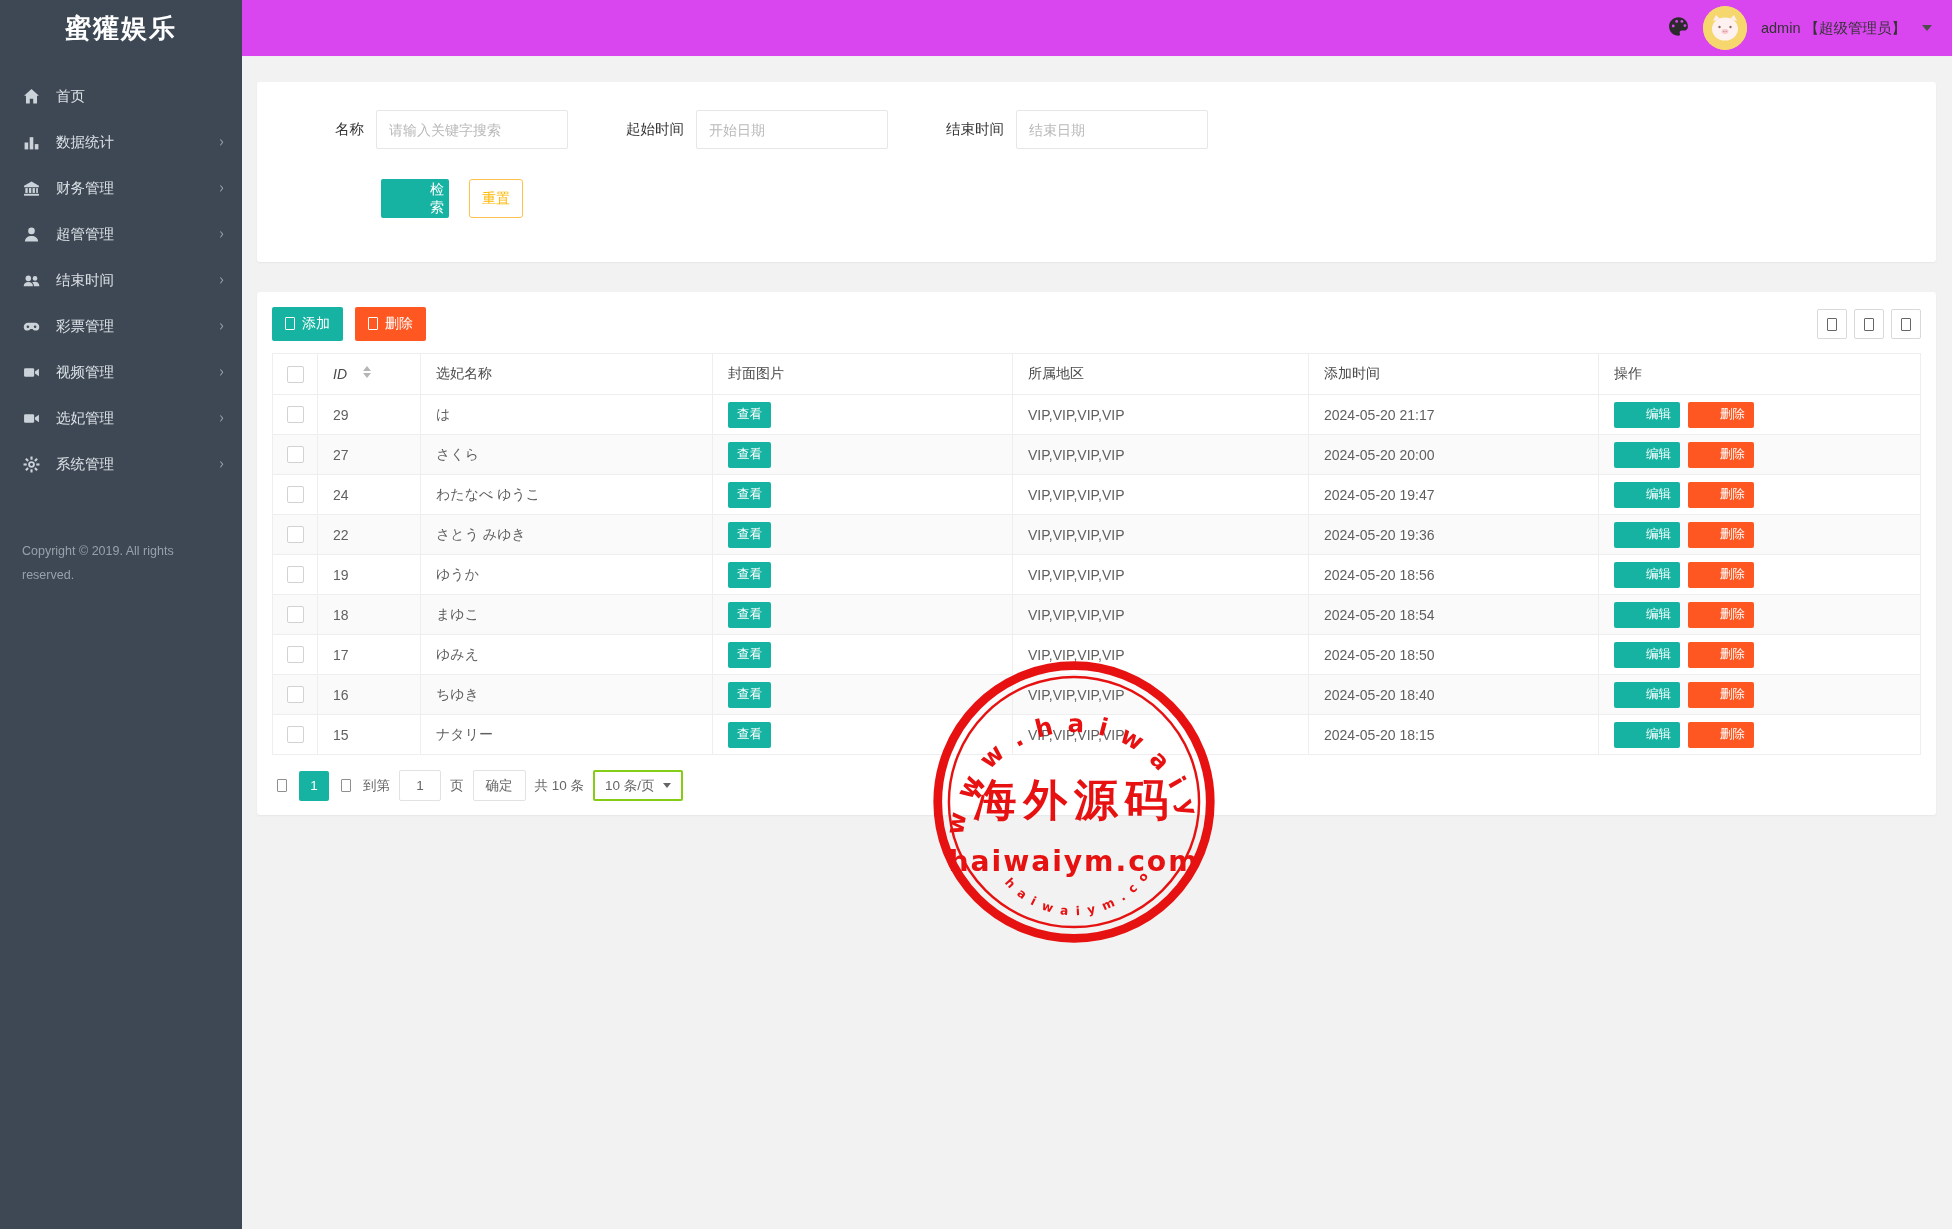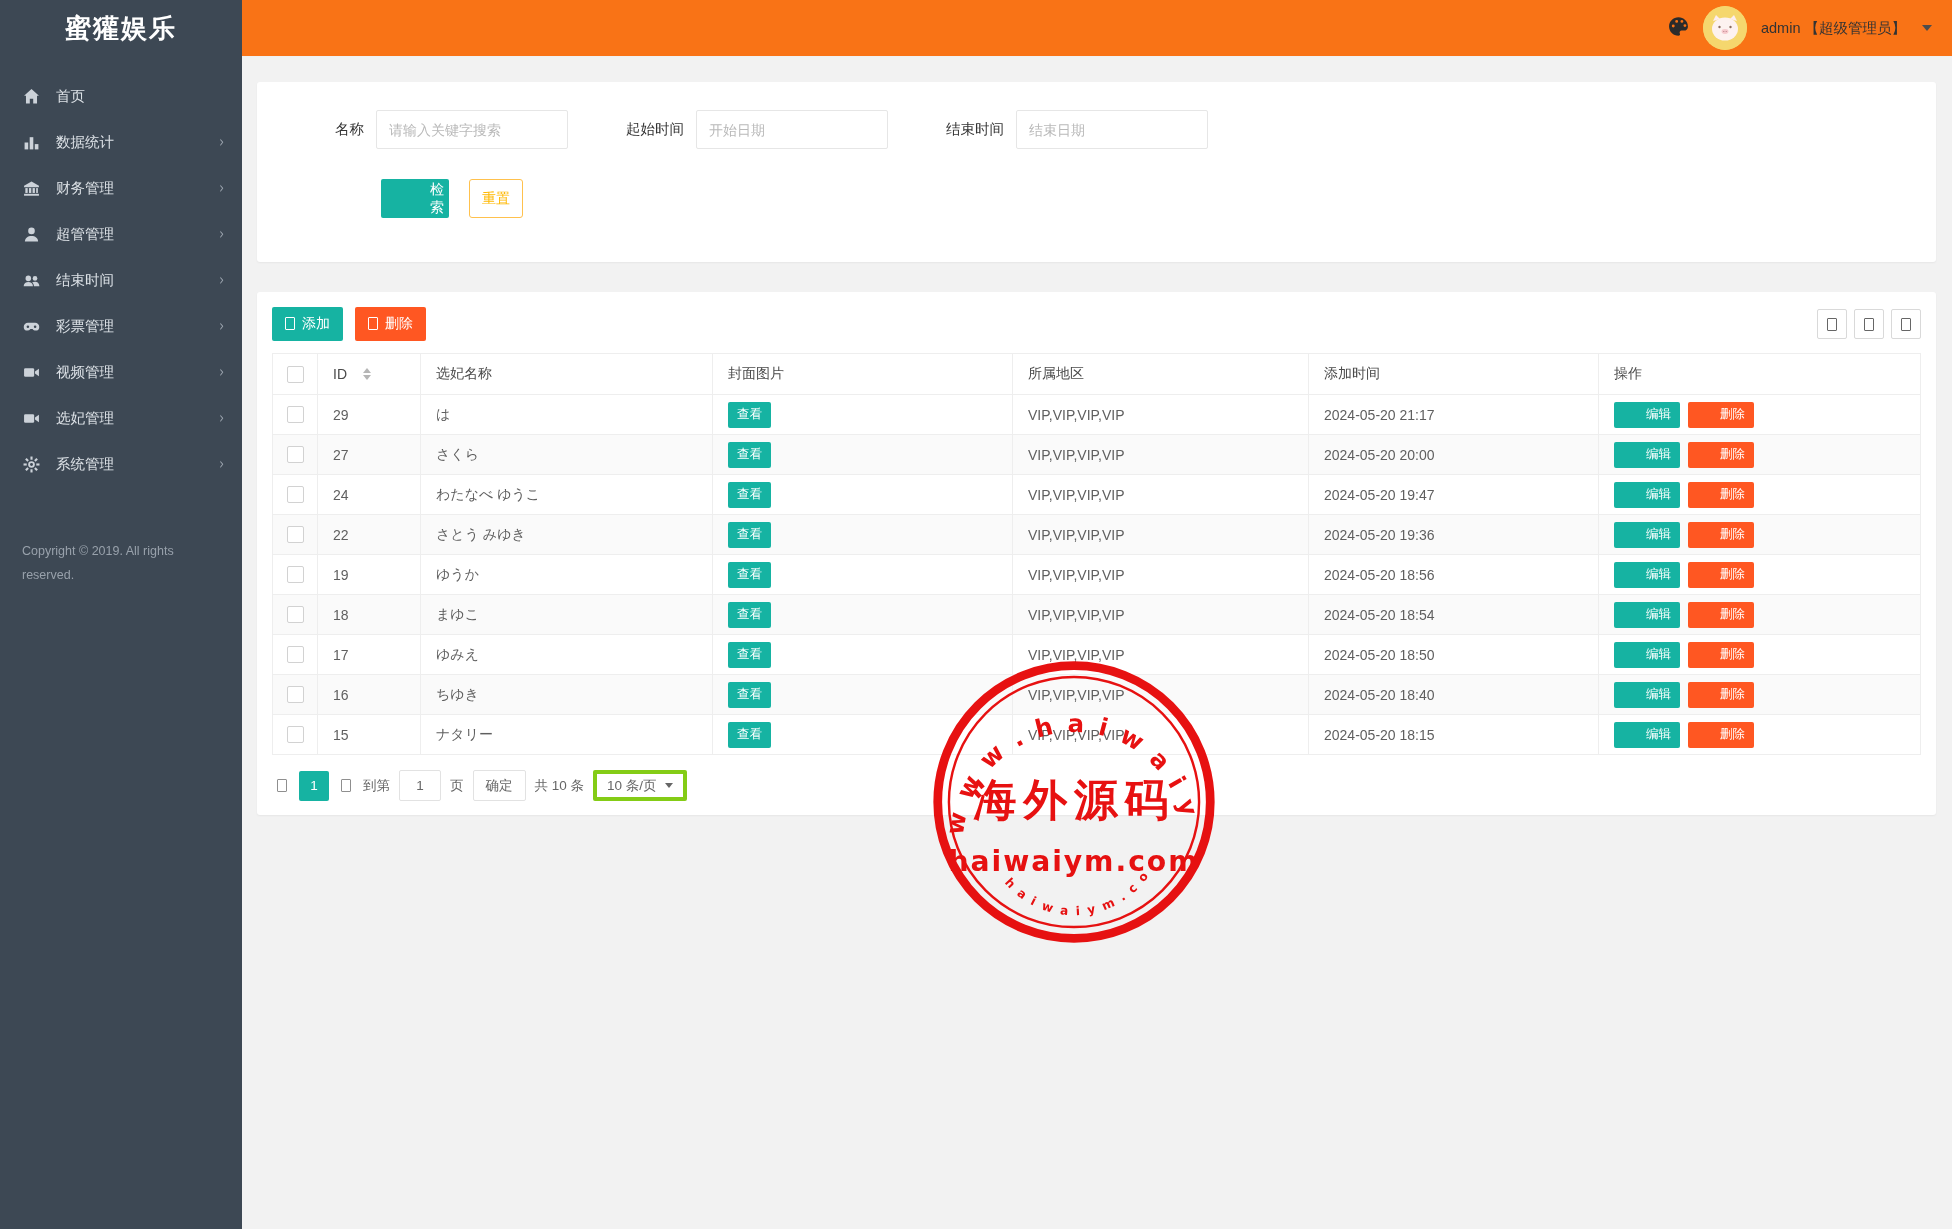--- a/index.html
+++ b/index.html
@@ -25,21 +25,21 @@
   .nav-item .nav-icon svg { width:17px; height:17px; fill:#ccd2d9; }
   .nav-item .nav-label { flex:1; }
   .nav-arrow { color:#9aa3ad; font-size:12px; font-family:"DejaVu Sans",sans-serif; transform:scaleY(1.3); }
   .copyright {
     margin-top:52px; padding:0 20px 0 22px; color:#98a1ab; font-size:12.5px; line-height:1.95; width:200px;
   }
 
   
   .main { flex:1; display:flex; flex-direction:column; height:100%; }
   .topbar {
-    height:57px; background:#f97316; border-bottom:1px solid #f0f0f0;
+    height:57px; background:#d946ef; border-bottom:1px solid #f0f0f0;
     display:flex; align-items:center; padding:0 20px 0 22px;
   }
   .hamburger { width:20px; cursor:pointer; }
   .hamburger .bar { height:2.5px; background:#595959; margin:3.5px 0; }
   .hamburger .bar.short { width:14px; }
   .topbar-right { margin-left:auto; display:flex; align-items:center; gap:14px; }
   .palette svg { width:21px; height:21px; fill:#2b2b2b; cursor:pointer; }
   .avatar { width:44px; height:44px; border-radius:50%; overflow:hidden; background:#f5d76e; cursor:pointer; }
   .user-name { font-size:14.5px; color:#333; cursor:pointer; }
   .caret { width:0; height:0; border-left:5px solid transparent; border-right:5px solid transparent; border-top:6px solid #4d4d4d; margin-left:2px; cursor:pointer; }
@@ -87,41 +87,41 @@
   .c-check { width:45px; text-align:center; padding:0; }
   .c-id { width:103px; }
   .c-name { width:292px; }
   .c-cover { width:300px; }
   .c-region { width:296px; }
   .c-time { width:290px; }
   .checkbox {
     display:inline-block; width:17px; height:17px; border:1px solid #d2d2d2;
     border-radius:2px; background:#fff; vertical-align:middle; cursor:pointer;
   }
-  .th-id { display:flex; align-items:center; gap:16px; }
+  .th-id { display:flex; align-items:flex-start; gap:16px;font-style:italic; }
   .sort { display:inline-flex; flex-direction:column; gap:2px; cursor:pointer; }
   .sort i { width:0; height:0; border-left:4.5px solid transparent; border-right:4.5px solid transparent; }
   .sort .up { border-bottom:5px solid #b6b6b6; }
   .sort .down { border-top:5px solid #b6b6b6; }
   .btn-xs { height:26px; padding:0 9px; font-size:12.5px; border-radius:2px; color:#fff; }
   .bg-teal { background:#16b3a2; }
   .bg-orange { background:#ff5722; }
   .c-op .btn-xs { margin-right:8px;padding-left:32px; }
 
   
   .pagination { display:flex; align-items:center; margin-top:15px; padding-left:2px; gap:9px; font-size:13.5px; color:#666; }
   .pg-arrow { color:#8f8f8f; padding:0 3px; cursor:pointer; }
   .pg-current {
     width:30px; height:30px; background:#16b3a2; color:#fff; border-radius:2px;
     display:flex; align-items:center; justify-content:center; font-size:13.5px;
   }
   .pg-input { width:42px; height:31px; border:1px solid #e2e2e2; border-radius:2px; text-align:center; font-size:13.5px; color:#666; outline:none; }
   .pg-confirm { background:#fff; border:1px solid #e2e2e2; height:31px; padding:0 12px; color:#666; font-size:13.5px; border-radius:2px; }
   .pg-select {
-    height:31px; border:4px solid #84cc16; border-radius:2px; background:#fff;
+    height:31px; border:2px solid #84cc16; border-radius:2px; background:#fff;
     display:flex; align-items:center; padding:0 10px; gap:8px; cursor:pointer;
   }
   .pg-caret { width:0; height:0; border-left:4.5px solid transparent; border-right:4.5px solid transparent; border-top:5.5px solid #666; }
 
   
   .stamp { position:absolute; left:928px; top:656px; width:292px; height:292px; pointer-events:none; opacity:.93; z-index:50; }
 </style>
 </head>
 <body>
 

